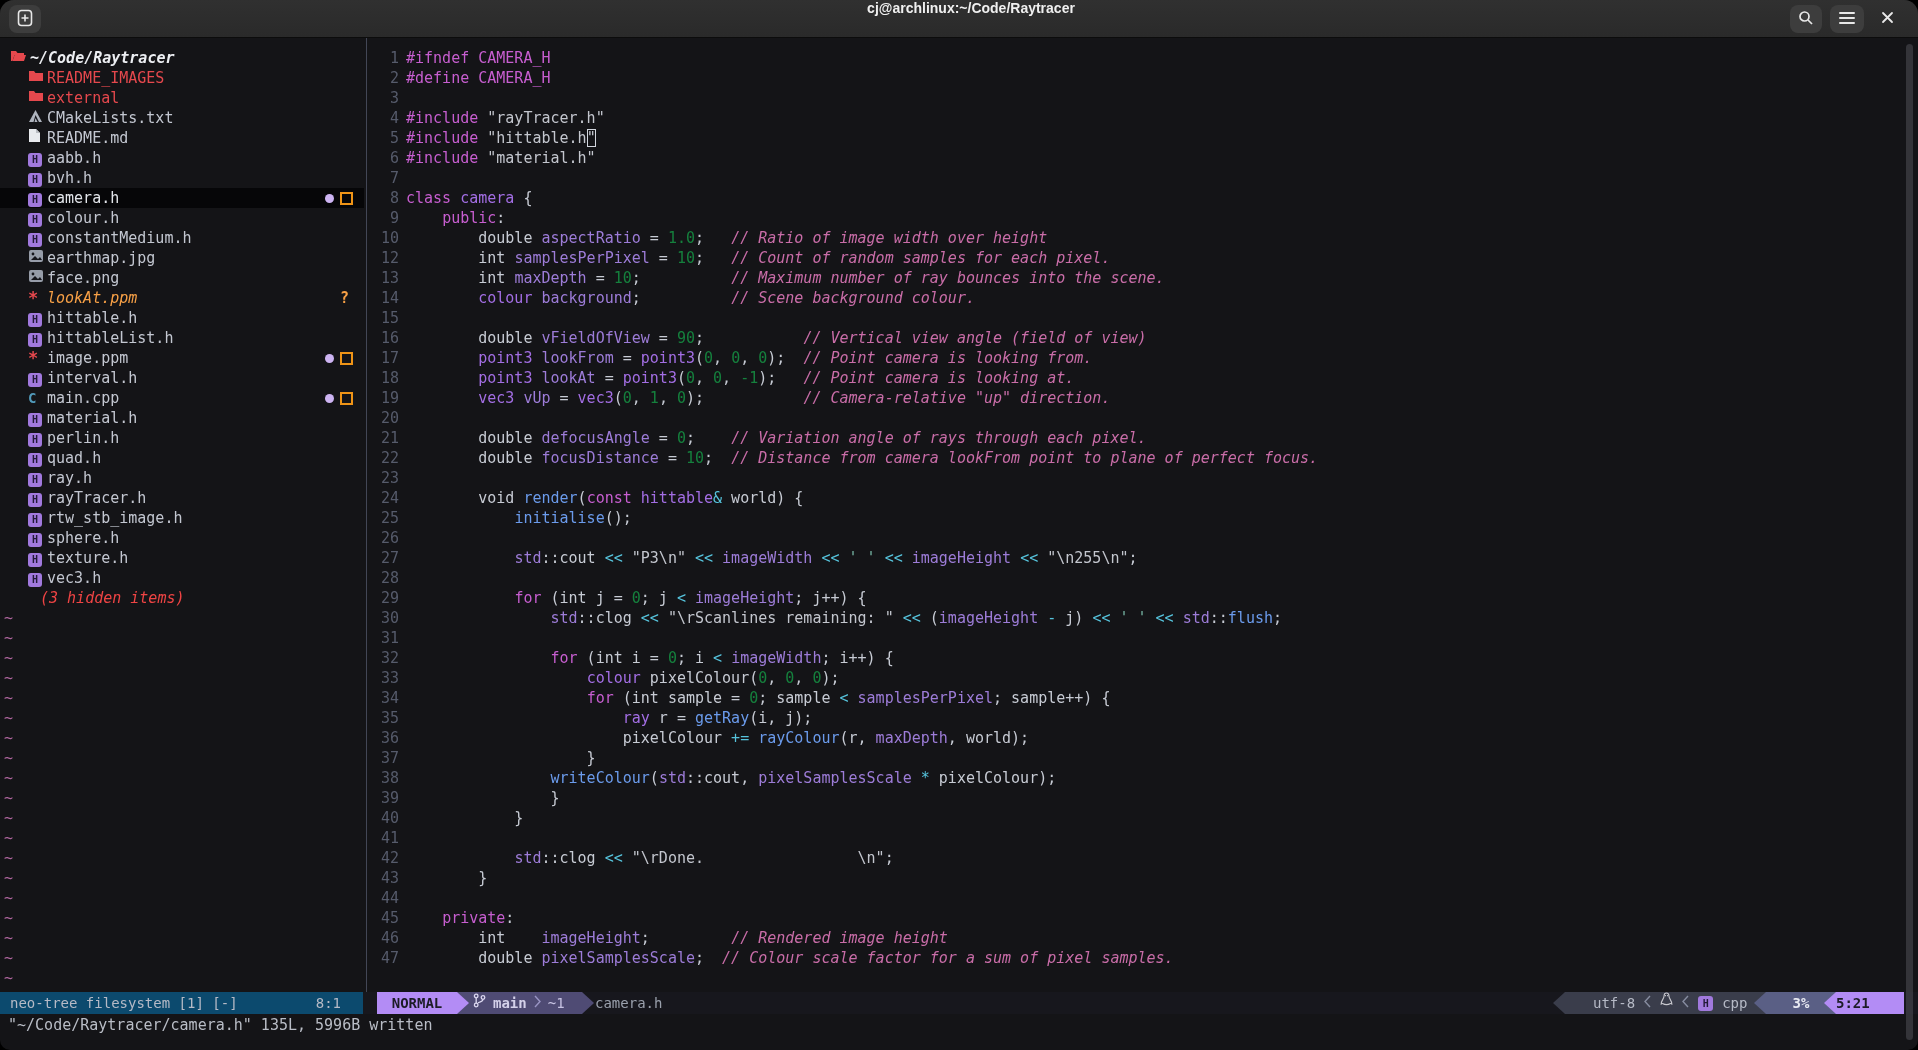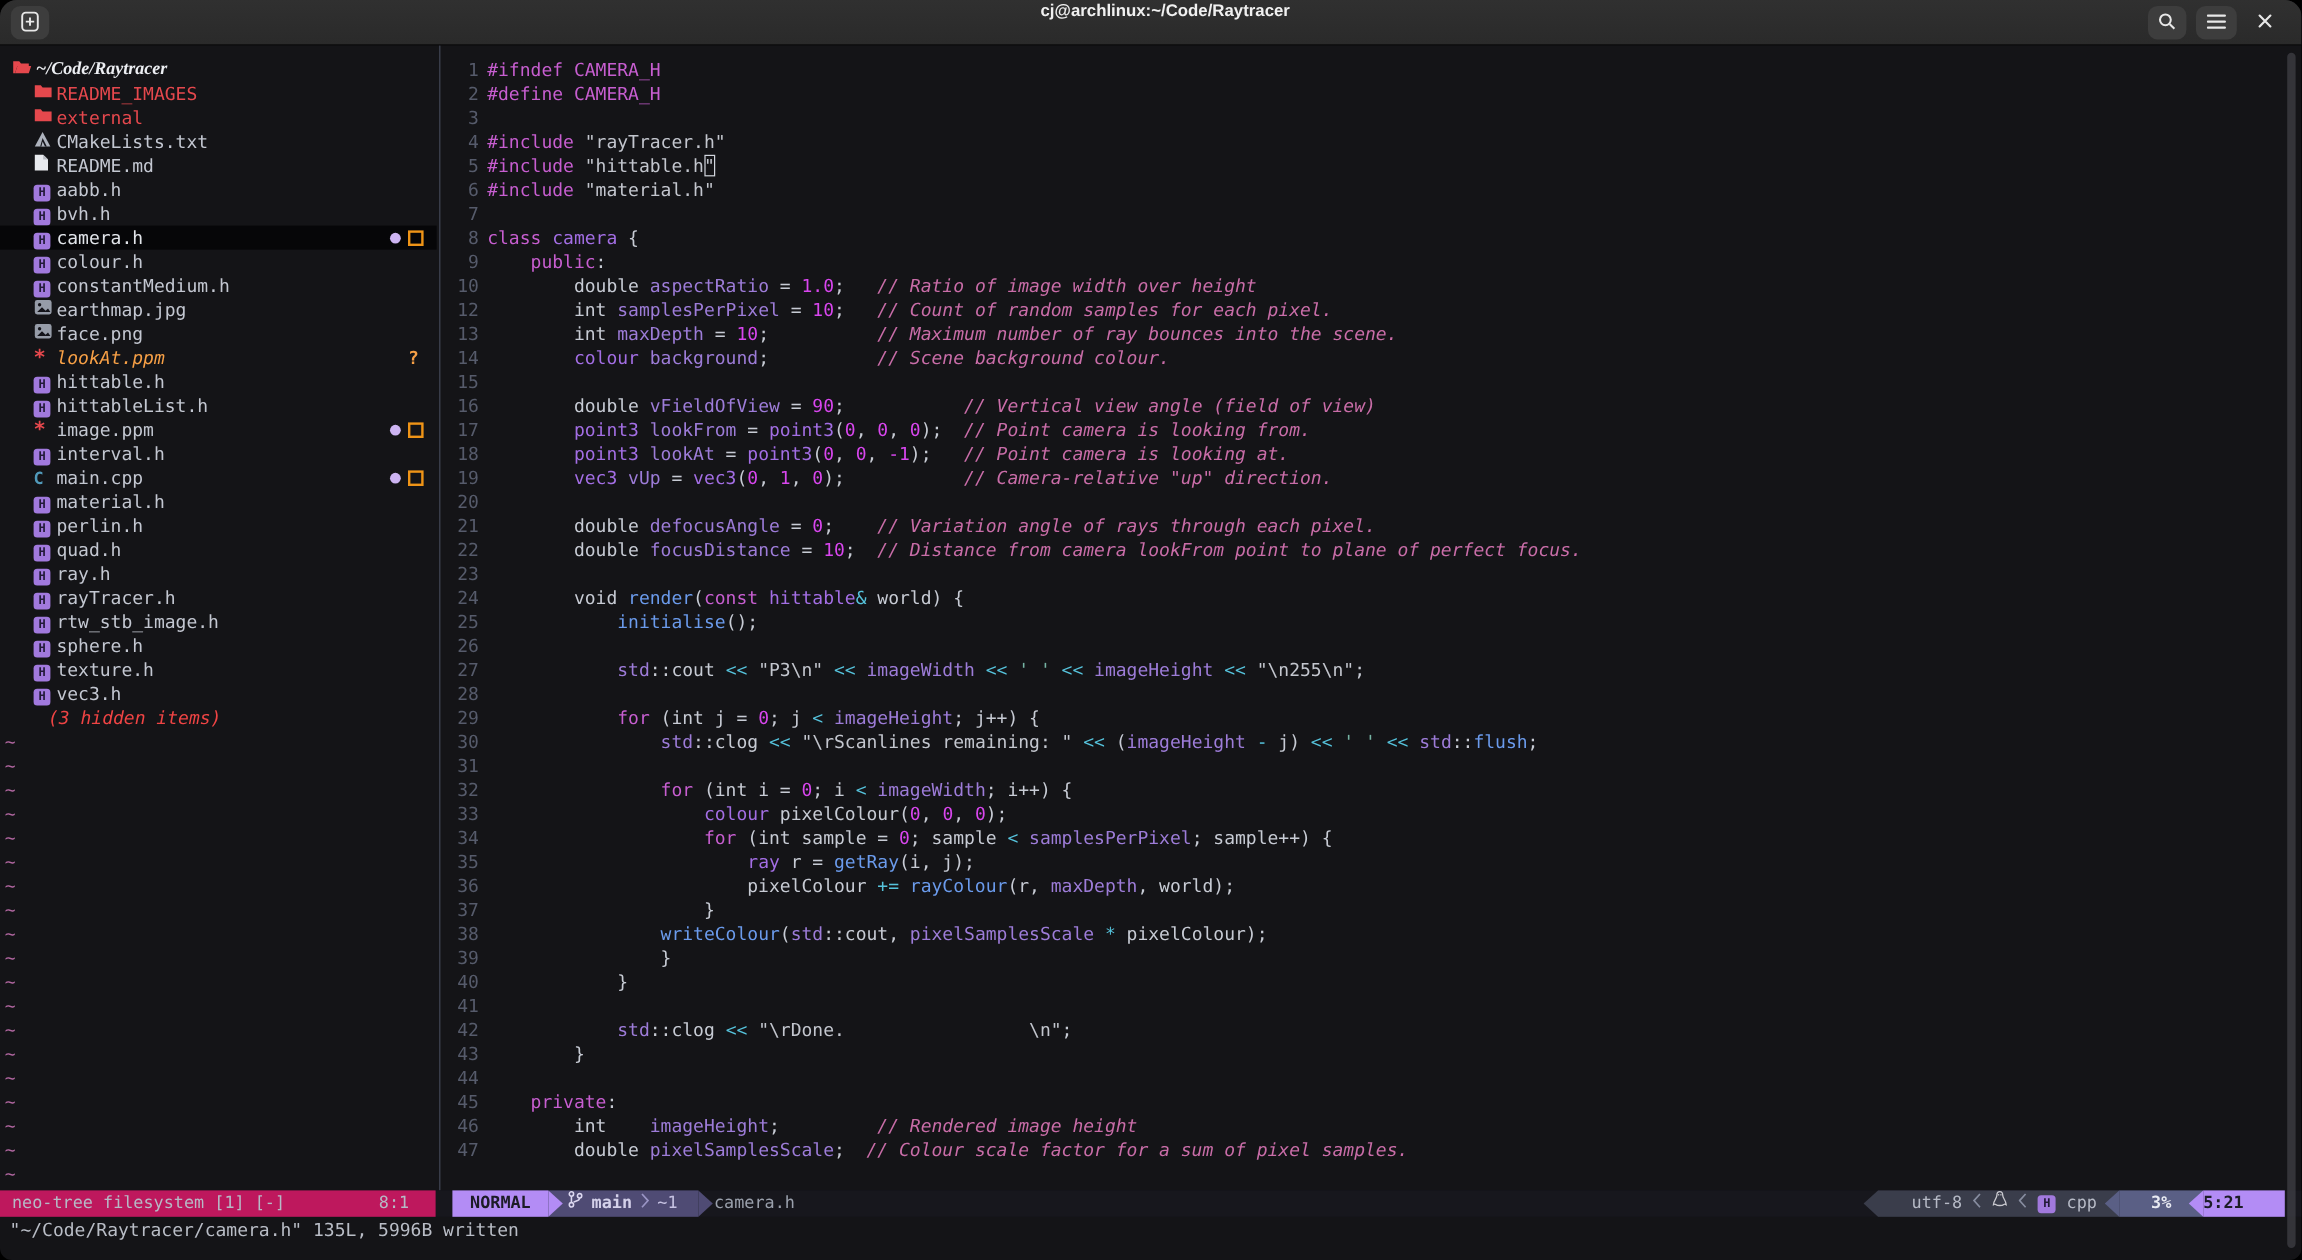--- a/index.html
+++ b/index.html
@@ -21,45 +21,45 @@
   .tb-close{left:1872px;width:30px;background:transparent;}
   
   .neotree{position:absolute;left:0;top:38px;width:364px;height:954px;overflow:hidden;}
   .vsep{position:absolute;left:366px;top:38px;width:1px;height:954px;background:#434756;}
   .editor{position:absolute;left:367px;top:38px;right:0;height:954px;overflow:hidden;}
   .trow{position:relative;height:20px;line-height:20px;font-size:15px;color:#c3c7d1;white-space:pre;}
   .trow.selected{background:#060608;color:#e2e5ea;}
   .trow .ticon{position:absolute;left:28px;top:0;width:18px;height:20px;}
   .trow.root .ticon{left:10px;}
   .trow .tlabel{position:absolute;left:47px;top:0;}
-  .trow.root .tlabel{left:30px;font-weight:bold;font-style:italic;color:#eceef2;font-family:Liberation Serif, serif;}
+  .trow.root .tlabel{left:30px;font-weight:bold;font-style:italic;color:#eceef2;}
   .trow.red .tlabel{color:#e5484d;}
   .trow.untracked .tlabel{color:#f7a046;font-style:italic;}
   .trow.hidden-note .tlabel{left:40px;color:#ef4444;font-style:italic;}
   .mark-dot{position:absolute;left:325px;top:6px;width:9px;height:9px;border-radius:50%;background:#cdb4f2;}
   .mark-sq{position:absolute;left:340px;top:4px;width:13px;height:13px;border:2px solid #ef9417;background:transparent;}
   .badge-q{position:absolute;left:340px;top:0;color:#f7a046;font-weight:bold;}
   .tilde{height:20px;line-height:20px;padding-left:4px;color:#b0669f;font-size:15px;}
   
   .ic-h{display:inline-block;margin-top:3px;width:14px;height:14px;border-radius:3px;
     background:#a179dd;color:#221a38;font:bold 10px/14px "DejaVu Sans Mono",monospace;text-align:center;}
   .ic-c{color:#519aba;font-weight:bold;font-size:14px;}
   .ic-star{color:#e5484d;font-weight:bold;font-size:17px;}
   
   .cline{display:flex;height:20px;line-height:20px;font-size:15px;white-space:pre;}
   .lnum{width:32px;text-align:right;color:#565b6b;flex:none;}
   .ctext{margin-left:7px;}
   .p{color:#c7cbd4;} .kw{color:#c75ed0;} .ty{color:#a36ee4;} .mem{color:#9d7cd8;}
   .fn{color:#6b9bec;} .op{color:#56c3dc;} .str{color:#c3c6ce;} .ch{color:#76b4a4;}
-  .num{color:#d946ef;} .cm{color:#c96da8;font-style:italic;}
+  .num{color:#15803d;} .cm{color:#c96da8;font-style:italic;}
   .cur{outline:1.5px solid #d2d6de;outline-offset:-1px;color:#c3c6ce;}
   
   .statusline{position:absolute;left:0;top:992px;width:100%;height:22px;background:#17171d;
     font-size:14px;line-height:22px;}
-  .sl-left{position:absolute;left:0;top:0;width:363px;height:22px;background:#be185d;color:#b6bac6;}
+  .sl-left{position:absolute;left:0;top:0;width:363px;height:22px;background:#0c4a6e;color:#b6bac6;}
   .sl-left .t1{position:absolute;left:10px;}
   .sl-left .t2{position:absolute;right:22px;}
   .sl-mode{position:absolute;left:377px;top:0;width:80px;height:22px;background:#b38cf5;
     color:#1c1c26;font-weight:bold;text-align:center;}
   .tri-r{position:absolute;top:0;width:0;height:0;border-top:11px solid transparent;
     border-bottom:11px solid transparent;}
   .tri-l{position:absolute;top:0;width:0;height:0;border-top:11px solid transparent;
     border-bottom:11px solid transparent;}
   .tri-mode{left:457px;border-left:12px solid #b38cf5;z-index:3;}
   .sl-git{position:absolute;left:457px;top:0;width:125px;height:22px;background:#4f4b74;color:#d4d1ea;

